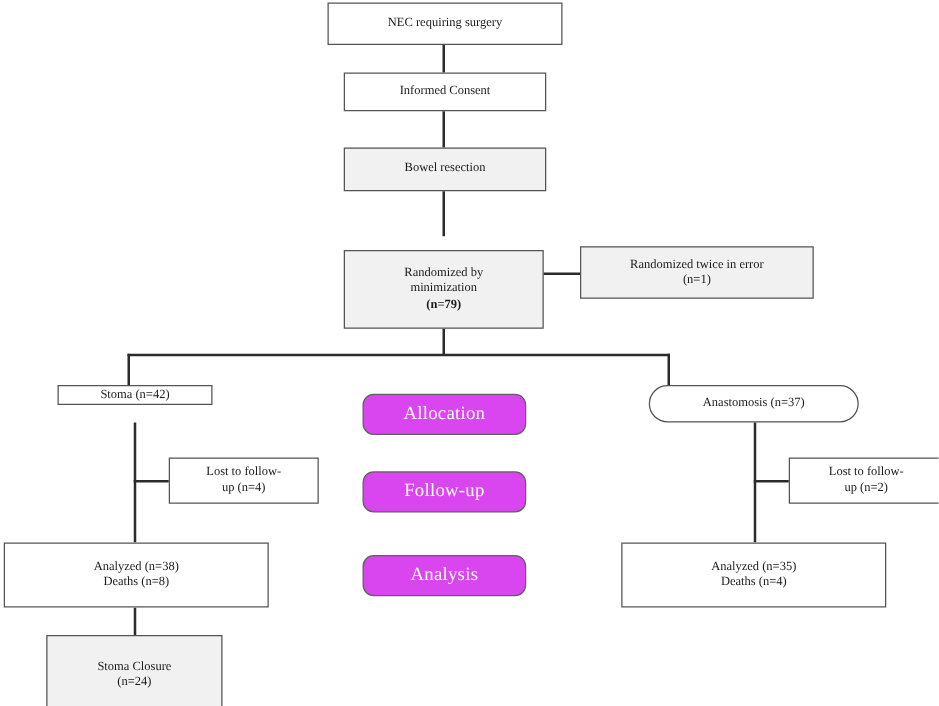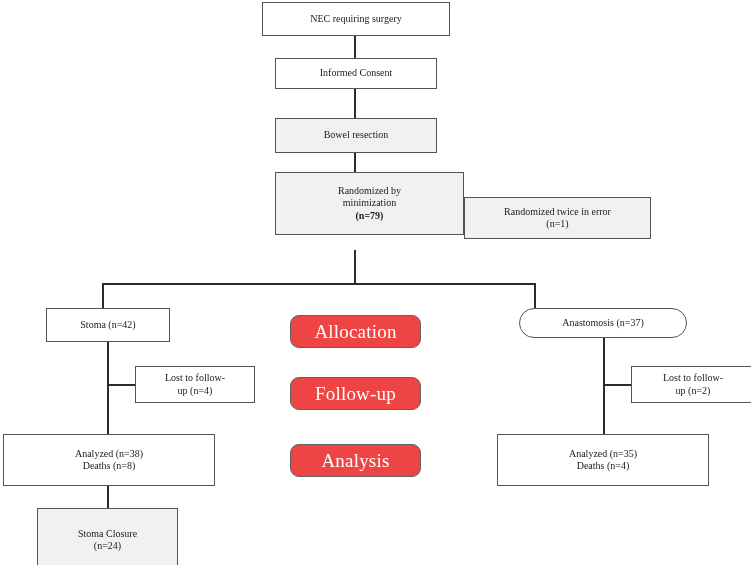--- a/index.html
+++ b/index.html
@@ -30,29 +30,29 @@
     padding: 2px 4px;
   }
   .node.filled {
     background: #f1f1f1;
   }
   .node .line2 { display: block; }
   .node b { font-weight: bold; }
   .stage {
     position: absolute;
     box-sizing: border-box;
-    background: #ef4444;
+    background: #d946ef;
     border: 1px solid #616161;
     border-radius: 9px;
     color: #ffffff;
     display: flex;
     align-items: center;
     justify-content: center;
     text-align: center;
-    font-size: 19px;
+    font-size: 15px;
     letter-spacing: 0.2px;
   }
   .conn {
     position: absolute;
     background: #2b2b2b;
   }
   .conn.v { width: 2px; }
   .conn.h { height: 2px; }
 </style>
 </head>
@@ -82,36 +82,36 @@
   </div>
 
   <div class="node" style="left:275px; top:58px; width:162px; height:31px;">
     <span>Informed Consent</span>
   </div>
 
   <div class="node filled" style="left:275px; top:118px; width:162px; height:35px;">
     <span>Bowel resection</span>
   </div>
 
-  <div class="node filled" style="left:275px; top:172px; width:189px; height:63px;">
+  <div class="node filled" style="left:275px; top:200px; width:160px; height:63px;">
     <span>
       <span class="line2">Randomized by</span>
       <span class="line2">minimization</span>
       <b class="line2">(n=79)</b>
     </span>
   </div>
 
   <div class="node filled" style="left:464px; top:197px; width:187px; height:42px;">
     <span>
       <span class="line2">Randomized twice in error</span>
       <span class="line2">(n=1)</span>
     </span>
   </div>
 
-  <div class="node" style="left:46px; top:308px; width:124px; height:34px;align-items:center;">
+  <div class="node" style="left:46px; top:308px; width:124px; height:16px;align-items:center;">
     <span>Stoma (n=42)</span>
   </div>
 
   <div class="node" style="left:519px; top:308px; width:168px; height:30px;border-radius:15px;">
     <span>Anastomosis (n=37)</span>
   </div>
 
   <div class="node" style="left:135px; top:366px; width:120px; height:37px;">
     <span>
       <span class="line2">Lost to follow-</span>

